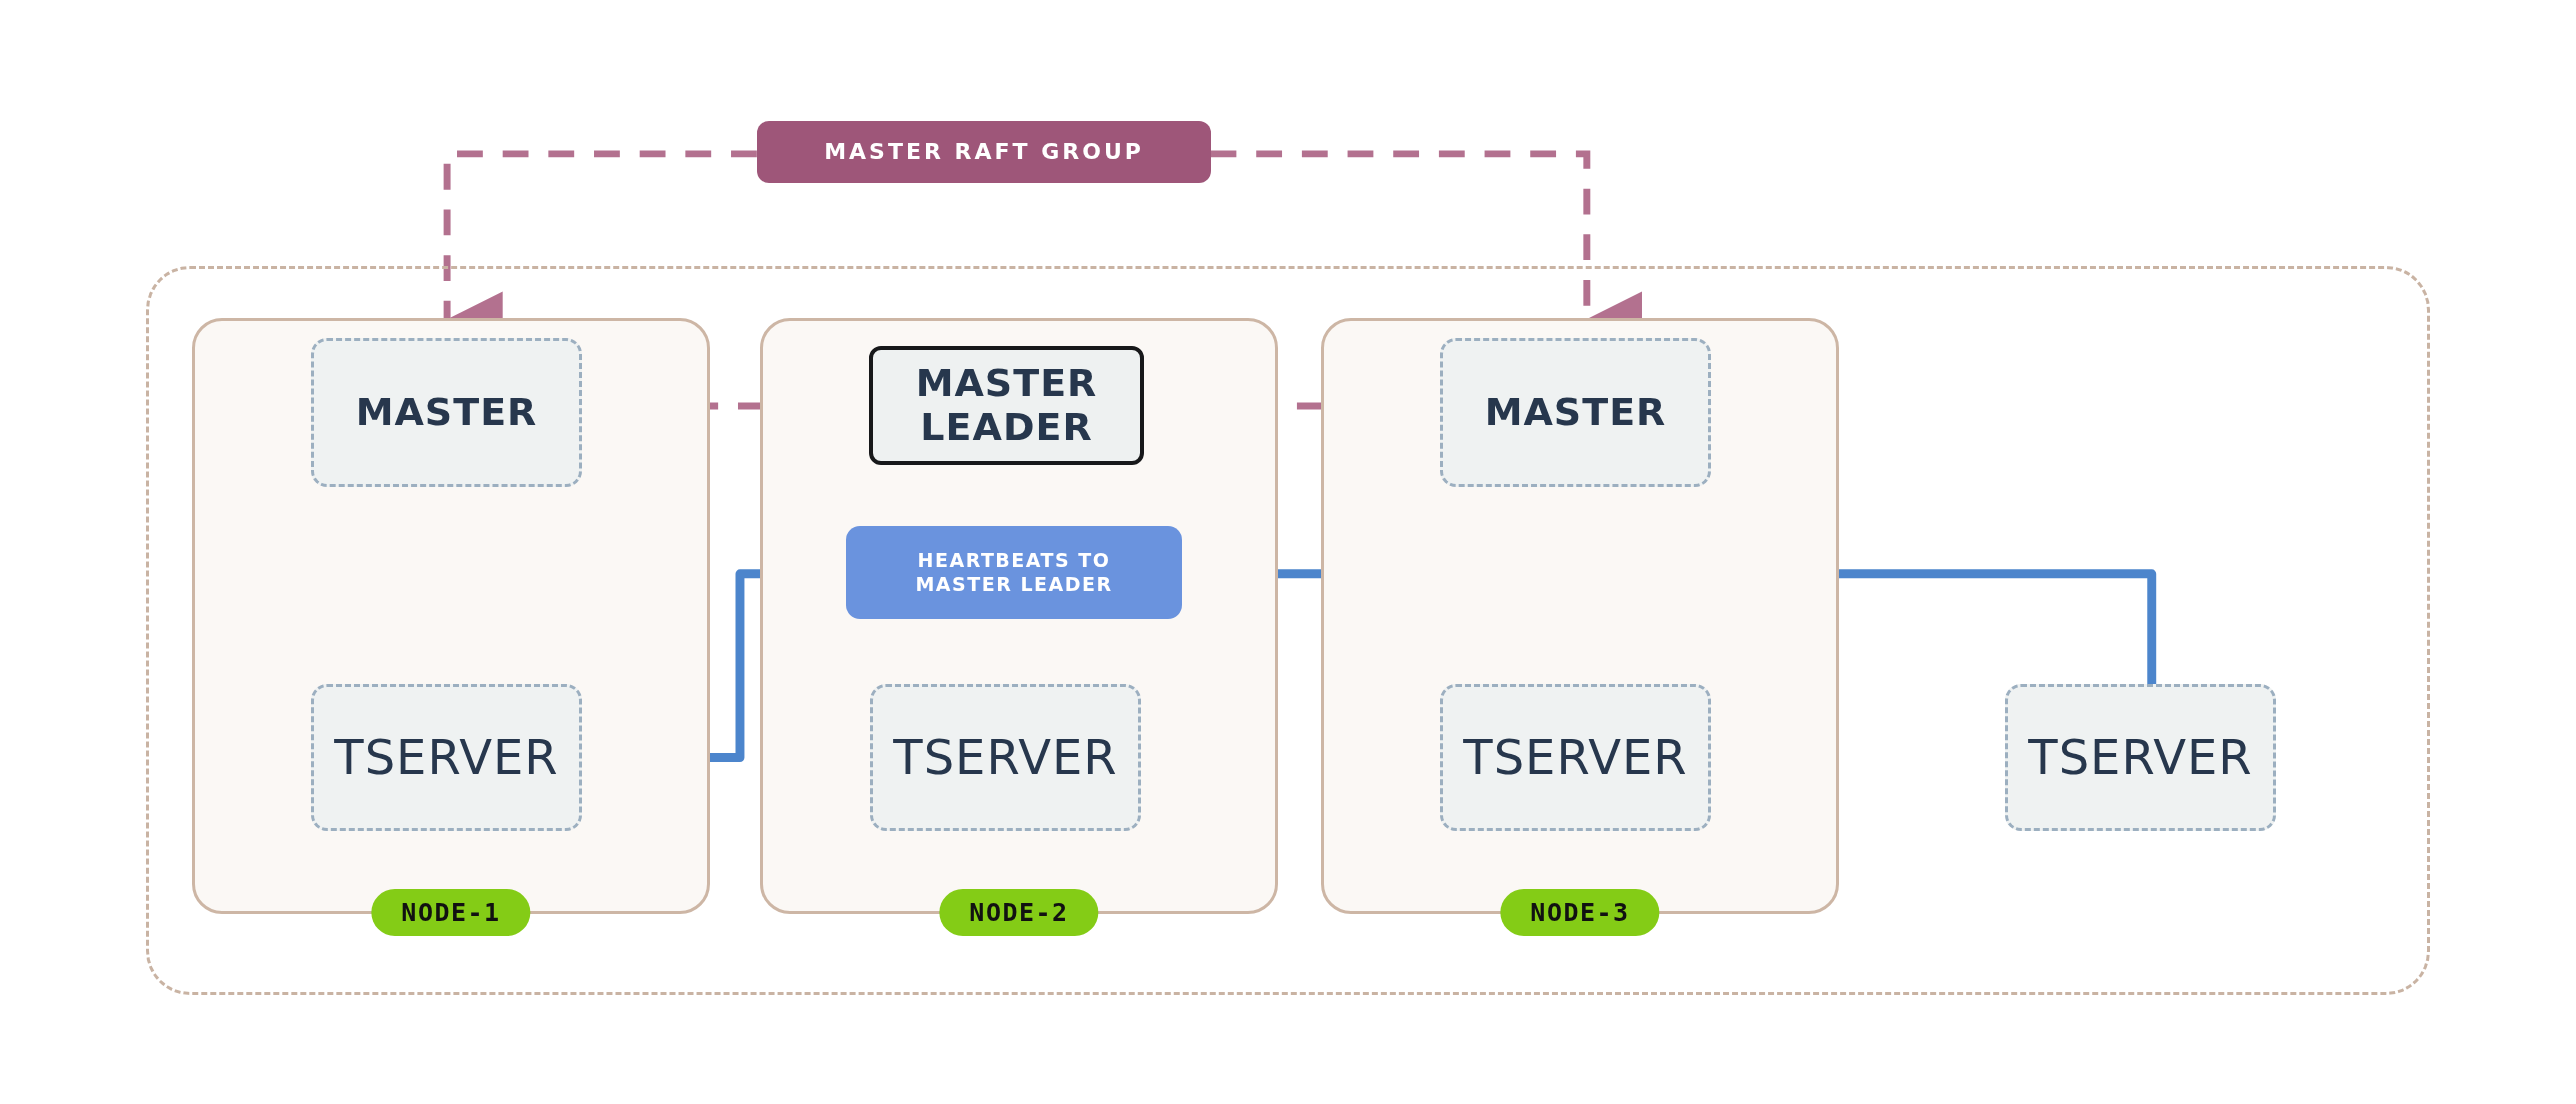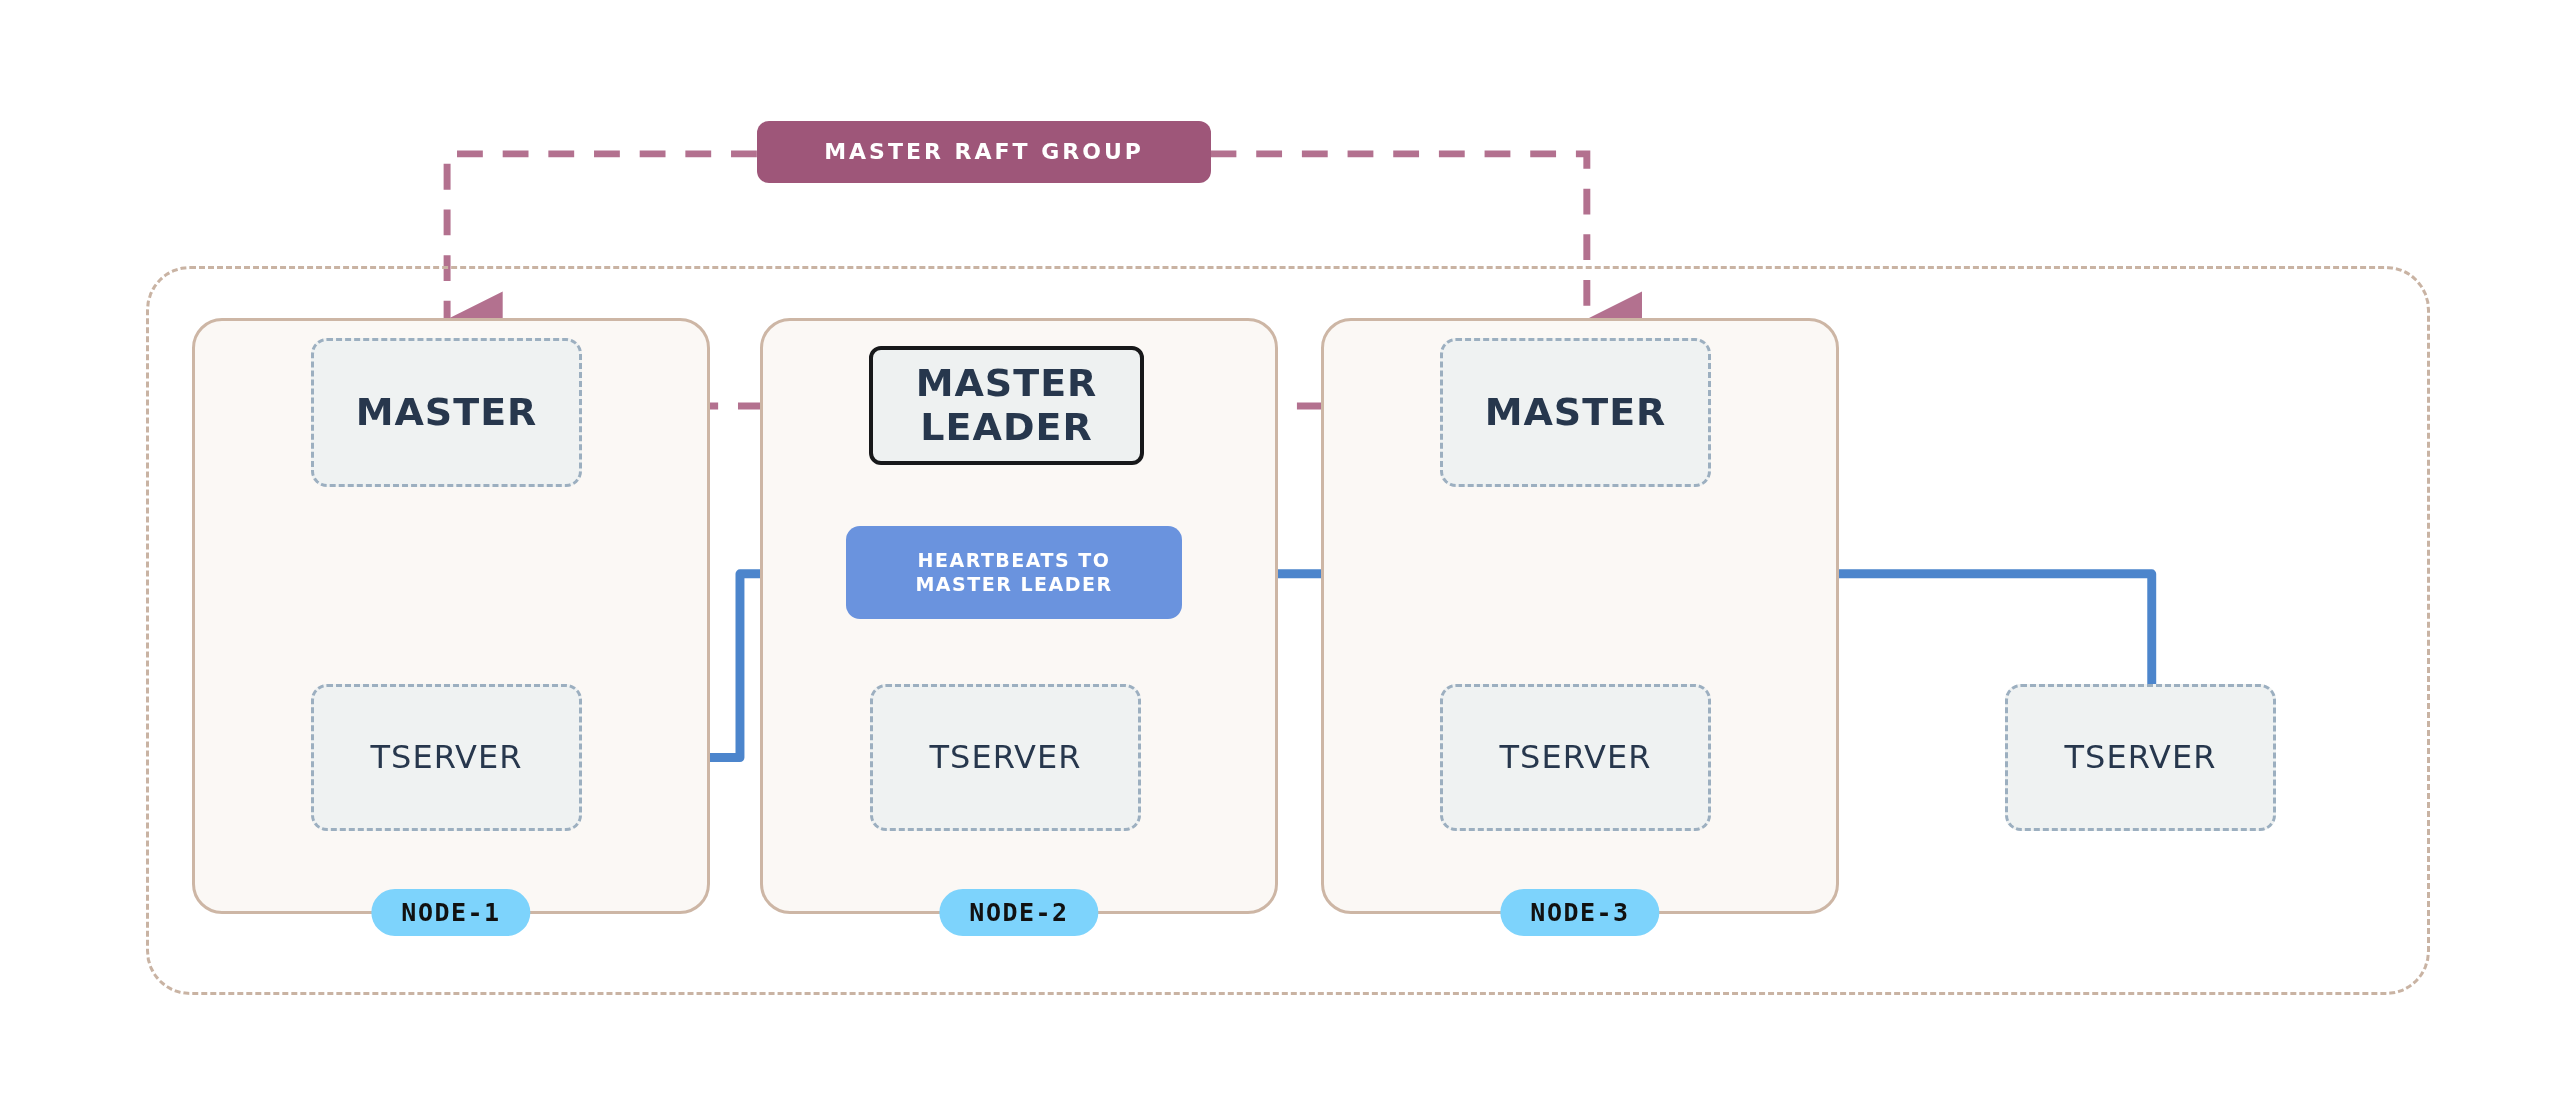--- a/index.html
+++ b/index.html
@@ -52,21 +52,21 @@
   .node-1 { left: 192px; }
   .node-2 { left: 760px; }
   .node-3 { left: 1321px; }
   .node-4 { left: 1889px; }
 
   .node-label {
     position: absolute;
     bottom: -25px;
     left: 50%;
     transform: translateX(-50%);
-    background: #7dd3fc;
+    background: #84cc16;
     color: #111111;
     font-family: "DejaVu Sans Mono", "Liberation Mono", monospace;
     font-size: 25px;
     font-weight: bold;
     letter-spacing: 1.5px;
     padding: 11px 30px;
     border-radius: 30px;
     white-space: nowrap;
     line-height: 1;
   }
@@ -89,21 +89,21 @@
   .comp.master {
     width: 271px;
     height: 149px;
     font-size: 38px;
     font-weight: bold;
     letter-spacing: 1px;
   }
   .comp.tserver {
     width: 271px;
     height: 147px;
-    font-size: 32px;
+    font-size: 48px;
     font-weight: normal;
     letter-spacing: 1px;
   }
   .comp.leader {
     width: 275px;
     height: 119px;
     border: 4px solid #17181a;
     border-radius: 12px;
     background: #eef1f1;
     font-size: 38px;

